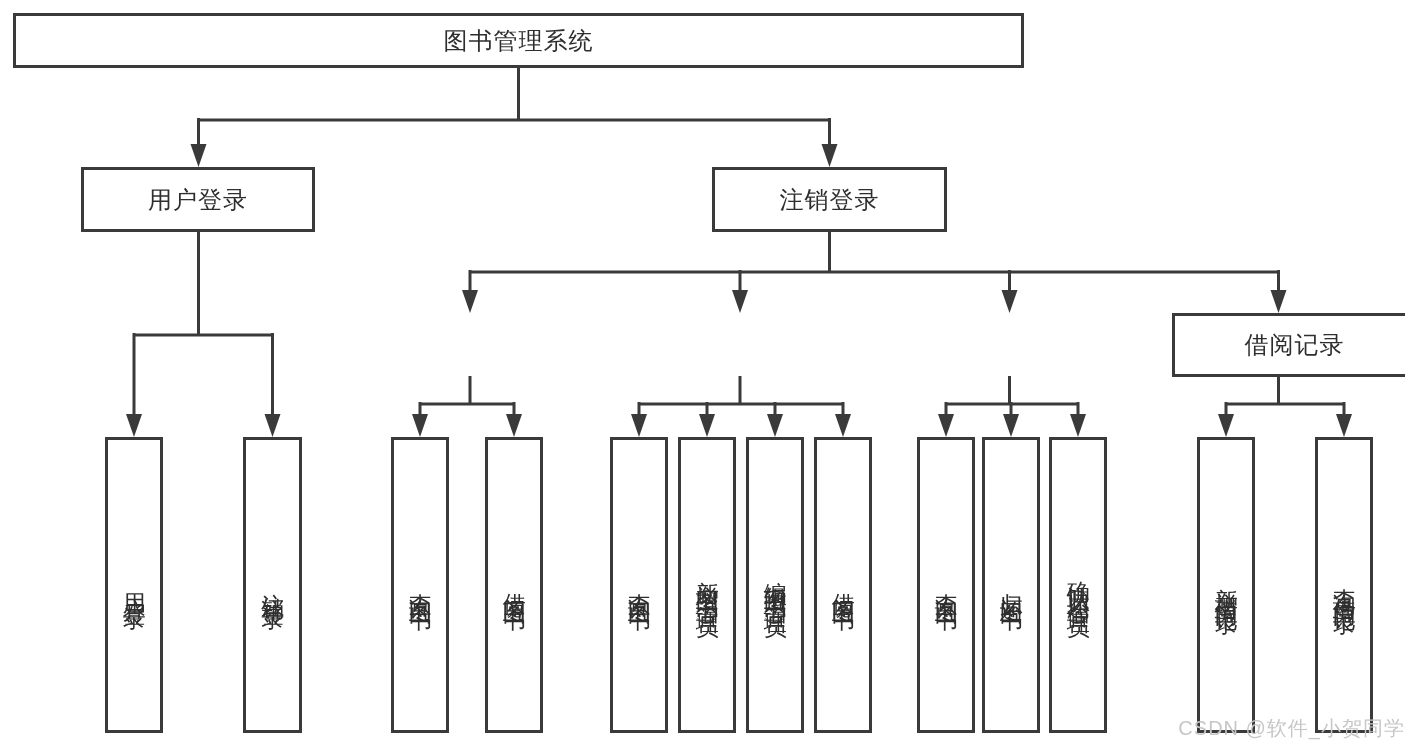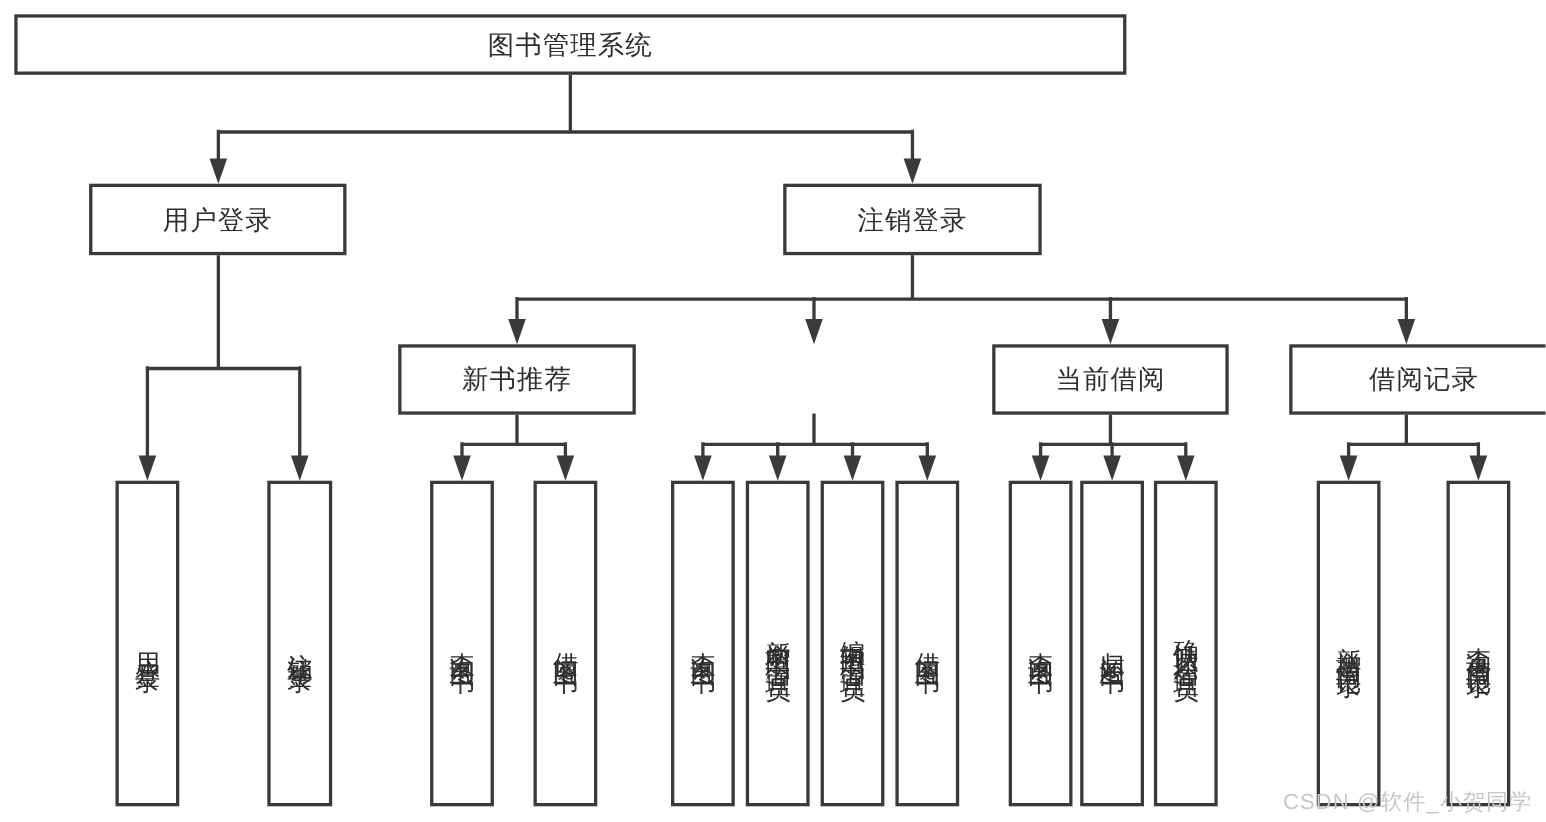--- a/index.html
+++ b/index.html
@@ -43,21 +43,21 @@
   }
   .vbox {
     writing-mode: vertical-rl;
     text-orientation: mixed;
     font-size: 23px;
     line-height: 1.1;
     letter-spacing: 5px;
   }
   .watermark {
     position: absolute;
-    right: 12px;
+    right: 0;
     bottom: 5px;
     font-size: 20px;
     letter-spacing: 1px;
     color: var(--watermark, #c6c6c6);
     z-index: 3;
     white-space: nowrap;
     text-align: center;
   }
 </style>
 </head>
@@ -106,22 +106,20 @@
       <polygon points="1218,414 1234,414 1226,437"></polygon>
       <polygon points="1336,414 1352,414 1344,437"></polygon>
     </g>
   </svg>
 
   <div class="box hbox" style="left:13px; top:13px; width:1011px; height:55px;">图书管理系统</div>
 
   <div class="box hbox" style="left:81px; top:167px; width:234px; height:65px;">用户登录</div>
   <div class="box hbox" style="left:712px; top:167px; width:235px; height:65px;">注销登录</div>
 
-  <div class="box hbox" style="left:362px; top:313px; width:216px; height:64px;">新书推荐</div>
-  <div class="box hbox" style="left:902px; top:313px; width:215px; height:64px;">当前借阅</div>
   <div class="box hbox" style="left:1172px; top:313px; width:245px; height:64px;">借阅记录</div>
 
   <div class="box vbox" style="left:105px; top:437px; width:58px; height:296px;">用户登录</div>
   <div class="box vbox" style="left:243px; top:437px; width:59px; height:296px;">注销登录</div>
 
   <div class="box vbox" style="left:391px; top:437px; width:58px; height:296px;">查询图书</div>
   <div class="box vbox" style="left:485px; top:437px; width:58px; height:296px;">借阅图书</div>
 
   <div class="box vbox" style="left:610px; top:437px; width:58px; height:296px;">查询图书</div>
   <div class="box vbox" style="left:678px; top:437px; width:58px; height:296px;">新增图书（管理员）</div>

